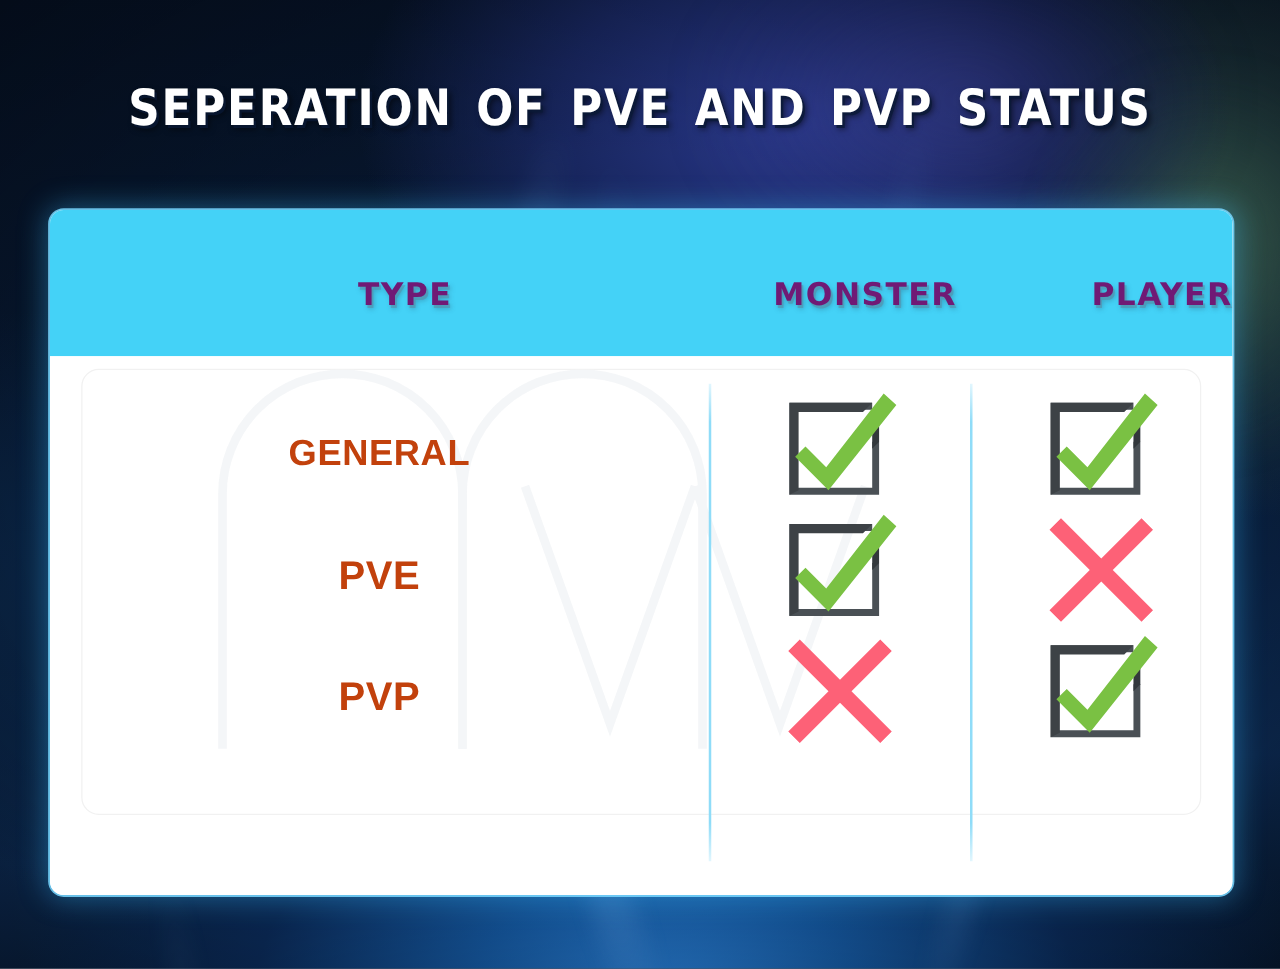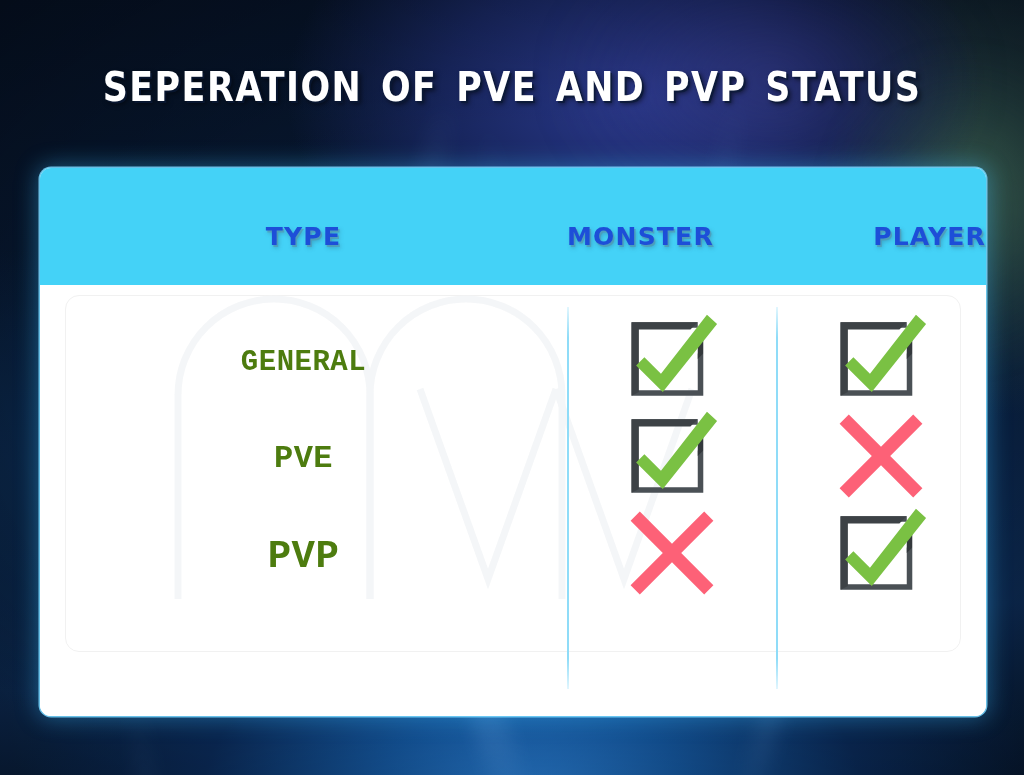--- a/index.html
+++ b/index.html
@@ -87,29 +87,30 @@
     position:absolute; left:0; top:0;
     width:946px; height:117px;
     background:#44d2f7;
     display:flex;
     align-items:center;
   }
   .th {
     font-family:"DejaVu Sans", sans-serif;
     font-size:36px;
     font-weight:bold;
-    color:#1d4ed8;
+    color:#701a75;
     font-variant:small-caps;
     text-transform:lowercase;
     letter-spacing:1.2px;
     white-space:nowrap;
     text-shadow:1.5px 2px 0 rgba(90,140,165,.55), 2px 3px 4px rgba(40,80,110,.35);
+    padding-left:41px;
   }
   #th-type    { position:absolute; left:0;     top:44px; width:527px; text-align:center; }
-  #th-monster { position:absolute; left:527px; top:44px; width:209px; }
+  #th-monster { position:absolute; left:527px; top:44px; width:209px; text-align:center; }
   #th-player  { position:absolute; left:736px; top:44px; width:210px; text-align:right; }
 
   
   #table-body {
     position:absolute; left:0; top:117px;
     width:946px; height:431px;
     background:#ffffff;
   }
   #inner-frame {
     position:absolute;
@@ -145,31 +146,31 @@
     left:0; width:946px; height:97px;
   }
   #row-0 { top:25px; }
   #row-1 { top:122px; }
   #row-2 { top:219px; }
 
   .row-label {
     position:absolute; left:0; top:0;
     width:527px; height:97px;
     display:flex; align-items:center; justify-content:center;
-    font-family:Liberation Mono, monospace;
+    font-family:Liberation Sans, sans-serif;
     font-weight:bold;
-    color:#4d7c0f;
+    color:#c2410c;
     font-variant:small-caps;
     text-transform:lowercase;
     letter-spacing:.5px;
     white-space:nowrap;
   }
   #row-0 .row-label { font-size:41px; }
   #row-1 .row-label { font-size:45px;text-align:right; }
-  #row-2 .row-label { font-size:55px;text-align:right; }
+  #row-2 .row-label { font-size:45px;text-align:right; }
 
   .cell {
     position:absolute; top:0; height:97px;
     display:flex; align-items:center; justify-content:center;
   }
   .cell-monster { left:527px; width:209px; }
   .cell-player  { left:736px; width:210px; }
 
   .mark { width:92px; height:92px; display:block; }
 </style>

